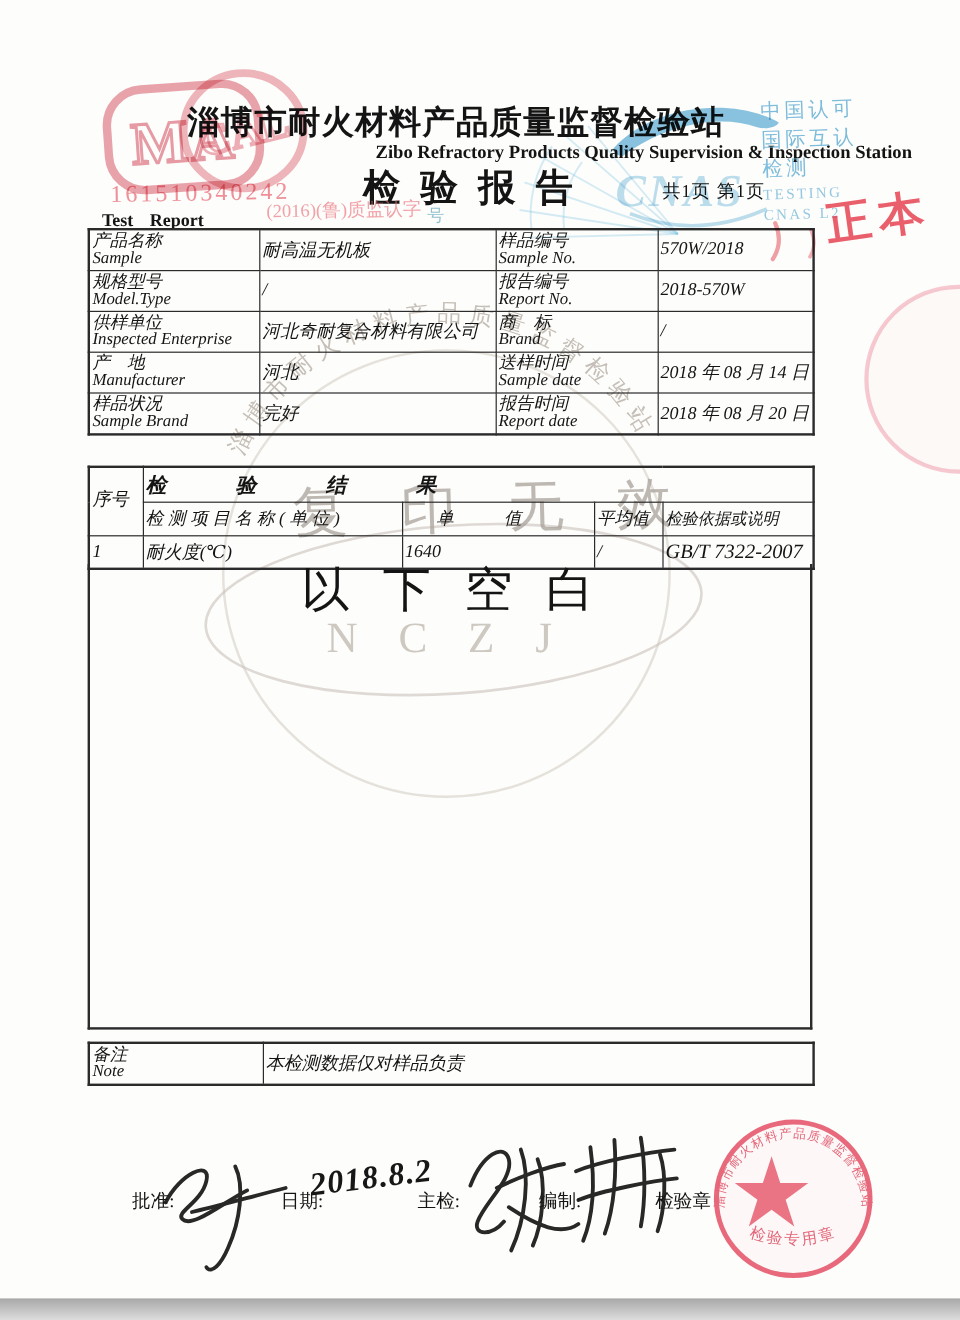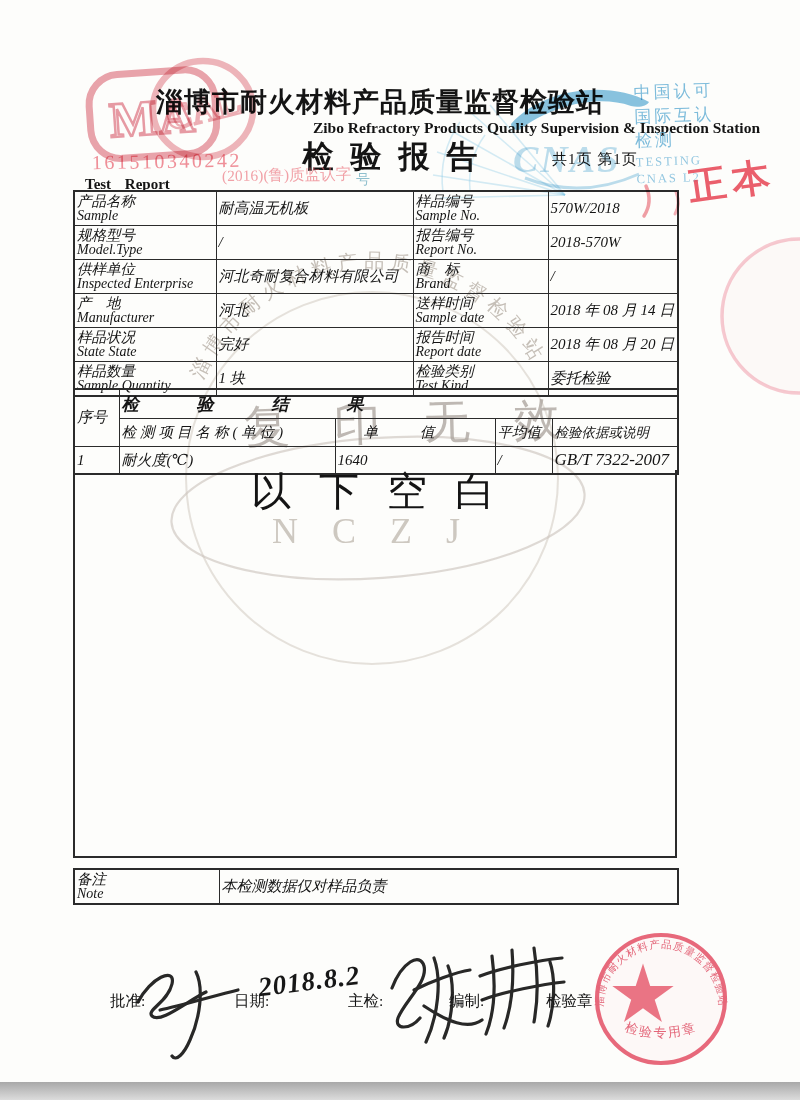--- a/index.html
+++ b/index.html
@@ -170,40 +170,28 @@
     <td class="val">河北</td>
     <td>
           <div class="cn">送样时间</div>
           <div class="en">Sample date</div>
         </td>
     <td class="val">2018 年 08 月 14 日</td>
   </tr>
   <tr>
     <td>
           <div class="cn">样品状况</div>
-          <div class="en">State State</div>
+          <div class="en">Sample Brand</div>
         </td>
     <td class="val">完好</td>
     <td>
           <div class="cn">报告时间</div>
           <div class="en">Report date</div>
         </td>
     <td class="val">2018 年 08 月 20 日</td>
-  </tr>
-  <tr>
-    <td>
-          <div class="cn">样品数量</div>
-          <div class="en">Sample Quantity</div>
-        </td>
-    <td class="val">1 块</td>
-    <td>
-          <div class="cn">检验类别</div>
-          <div class="en">Test Kind</div>
-        </td>
-    <td class="val">委托检验</td>
   </tr>
 </tbody>
   </table>
 
 <table class="t-res frame">
   <colgroup>
       <col style="width:45px">
       <col style="width:216px">
       <col style="width:160px">
       <col style="width:57px">

